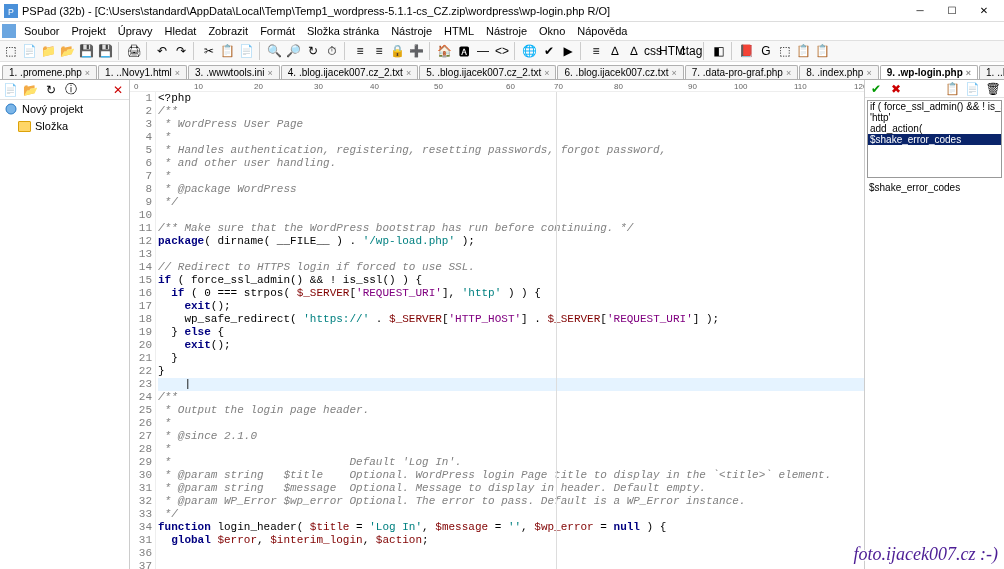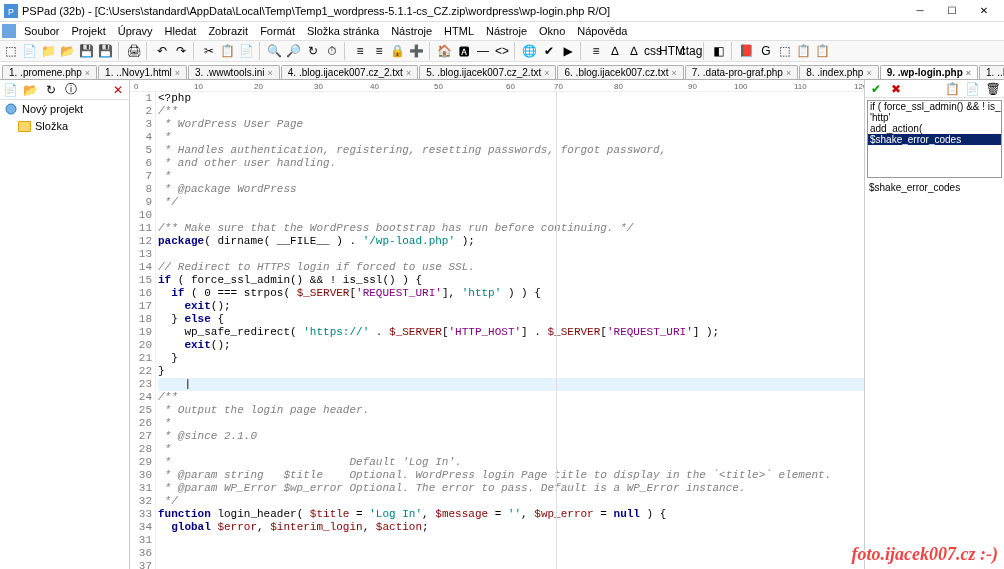--- a/index.html
+++ b/index.html
@@ -36,21 +36,21 @@
 .var { color: #800000; }
 .str { color: #008080; }
 .str2 { color: #800080; }
 .cmt { color: #808080; font-style: italic; }
 .rightpanel { width: 140px; background: #fff; border-left: 1px solid #ccc; font-size: 10px; }
 .rp-tb { height: 18px; display: flex; align-items: center; gap: 2px; padding: 0 2px; border-bottom: 1px solid #e0e0e0; }
 .rp-list { border: 1px solid #999; margin: 2px; height: 78px; overflow: hidden; background: #fff; }
 .rp-item { padding: 0 2px; white-space: nowrap; overflow: hidden; }
 .rp-sel { background: #0a246a; color: #fff; }
 .rp-text { padding: 2px 4px; }
-.watermark { position: absolute; right: 6px; bottom: 4px; font-family: "Comic Sans MS", cursive; font-size: 18px; font-weight: bold; font-style: italic; color: #ef4444; text-shadow: 1px 1px 0 #fff, -1px -1px 0 #fff, 1px -1px 0 #fff, -1px 1px 0 #fff; pointer-events: none; margin-top: 22px; }
+.watermark { position: absolute; right: 6px; bottom: 4px; font-family: "Comic Sans MS", cursive; font-size: 18px; font-weight: normal; font-style: italic; color: #4c1d95; text-shadow: 1px 1px 0 #fff, -1px -1px 0 #fff, 1px -1px 0 #fff, -1px 1px 0 #fff; pointer-events: none; margin-top: 22px; }
 </style>
 </head>
 <body>
 
 <div class="titlebar">
   <svg class="app-icon" viewBox="0 0 16 16">
       <rect width="16" height="16" fill="#4a90d9"></rect>
       <text x="8" y="12" text-anchor="middle" fill="#fff" font-size="10">P</text>
     </svg>
   <span class="title">PSPad (32b) - [C:\Users\standard\AppData\Local\Temp\Temp1_wordpress-5.1.1-cs_CZ.zip\wordpress\wp-login.php R/O]</span>
@@ -236,33 +236,34 @@
           <div class="line"><span class="cmt"> * @package WordPress</span></div>
           <div class="line"><span class="cmt"> */</span></div>
           <div class="line">&nbsp;</div>
           <div class="line"><span class="cmt">/** Make sure that the WordPress bootstrap has run before continuing. */</span></div>
           <div class="line"><span class="kw">package</span>( dirname( __FILE__ ) . <span class="str">'/wp-load.php'</span> );</div>
           <div class="line">&nbsp;</div>
           <div class="line"><span class="cmt">// Redirect to HTTPS login if forced to use SSL.</span></div>
           <div class="line"><span class="kw">if</span> ( force_ssl_admin() &amp;&amp; ! is_ssl() ) {</div>
           <div class="line">  <span class="kw">if</span> ( 0 === strpos( <span class="var">$_SERVER</span>[<span class="str2">'REQUEST_URI'</span>], <span class="str">'http'</span> ) ) {</div>
           <div class="line">    <span class="kw">exit</span>();</div>
+          <div class="line">    wp_safe_redirect( <span class="str">'https://'</span> . <span class="var">$_SERVER</span>[<span class="str2">'HTTP_HOST'</span>] . <span class="var">$_SERVER</span>[<span class="str2">'REQUEST_URI'</span>] );</div>
           <div class="line">  } <span class="kw">else</span> {</div>
-          <div class="line">    wp_safe_redirect( <span class="str">'https://'</span> . <span class="var">$_SERVER</span>[<span class="str2">'HTTP_HOST'</span>] . <span class="var">$_SERVER</span>[<span class="str2">'REQUEST_URI'</span>] );</div>
           <div class="line">    <span class="kw">exit</span>();</div>
           <div class="line">  }</div>
           <div class="line">}</div>
           <div class="line hl">    |</div>
           <div class="line"><span class="cmt">/**</span></div>
           <div class="line"><span class="cmt"> * Output the login page header.</span></div>
           <div class="line"><span class="cmt"> *</span></div>
           <div class="line"><span class="cmt"> * @since 2.1.0</span></div>
           <div class="line"><span class="cmt"> *</span></div>
           <div class="line"><span class="cmt"> *                           Default 'Log In'.</span></div>
           <div class="line"><span class="cmt"> * @param string   $title    Optional. WordPress login Page title to display in the `&lt;title&gt;` element.</span></div>
+          <div class="line"><span class="cmt"> * @param string   $message  Optional. Message to display in header. Default empty.</span></div>
           <div class="line"><span class="cmt"> * @param WP_Error $wp_error Optional. The error to pass. Default is a WP_Error instance.</span></div>
           <div class="line"><span class="cmt"> */</span></div>
           <div class="line"><span class="kw">function</span> login_header( <span class="var">$title</span> = <span class="str">'Log In'</span>, <span class="var">$message</span> = <span class="str">''</span>, <span class="var">$wp_error</span> = <span class="kw">null</span> ) {</div>
           <div class="line">  <span class="kw">global</span> <span class="var">$error</span>, <span class="var">$interim_login</span>, <span class="var">$action</span>;</div>
           <div class="line">&nbsp;</div>
         </div>
     </div>
   </div>
 
   <div class="rightpanel">

